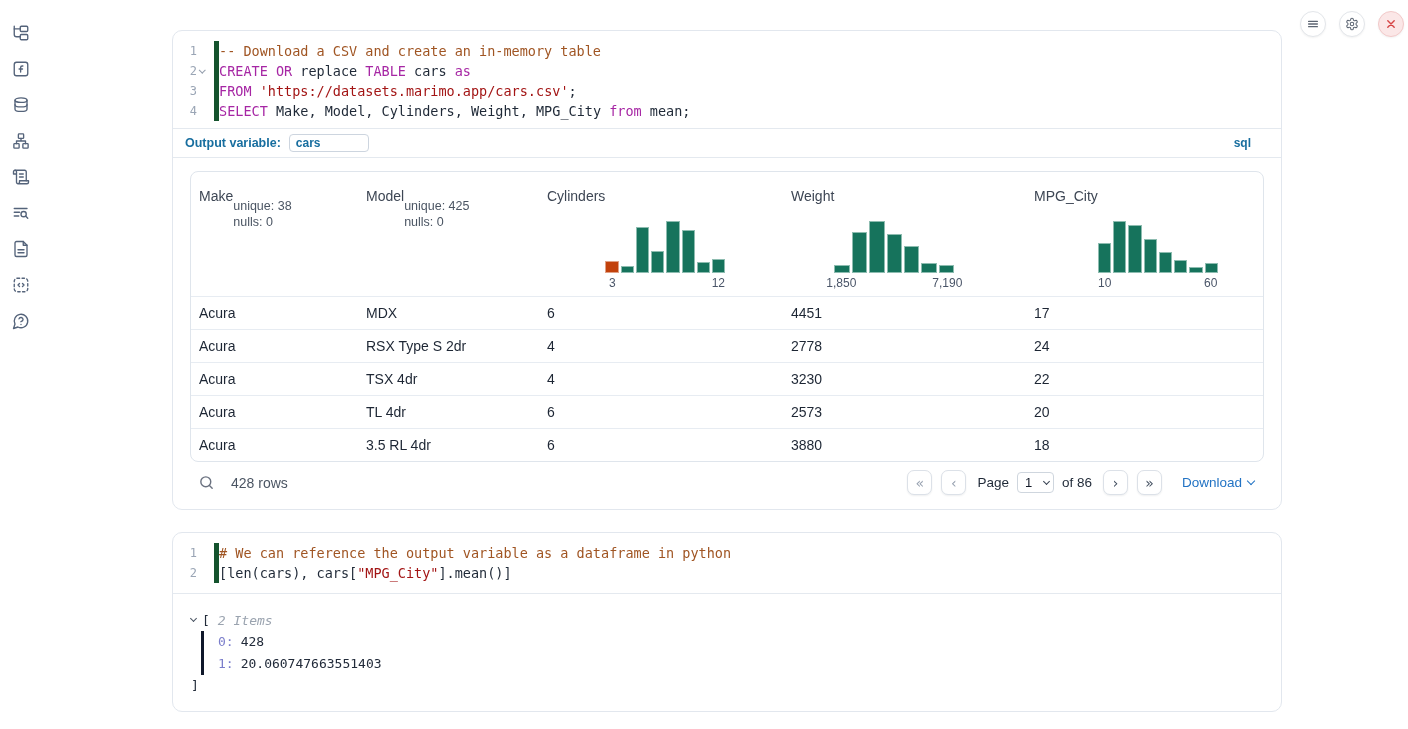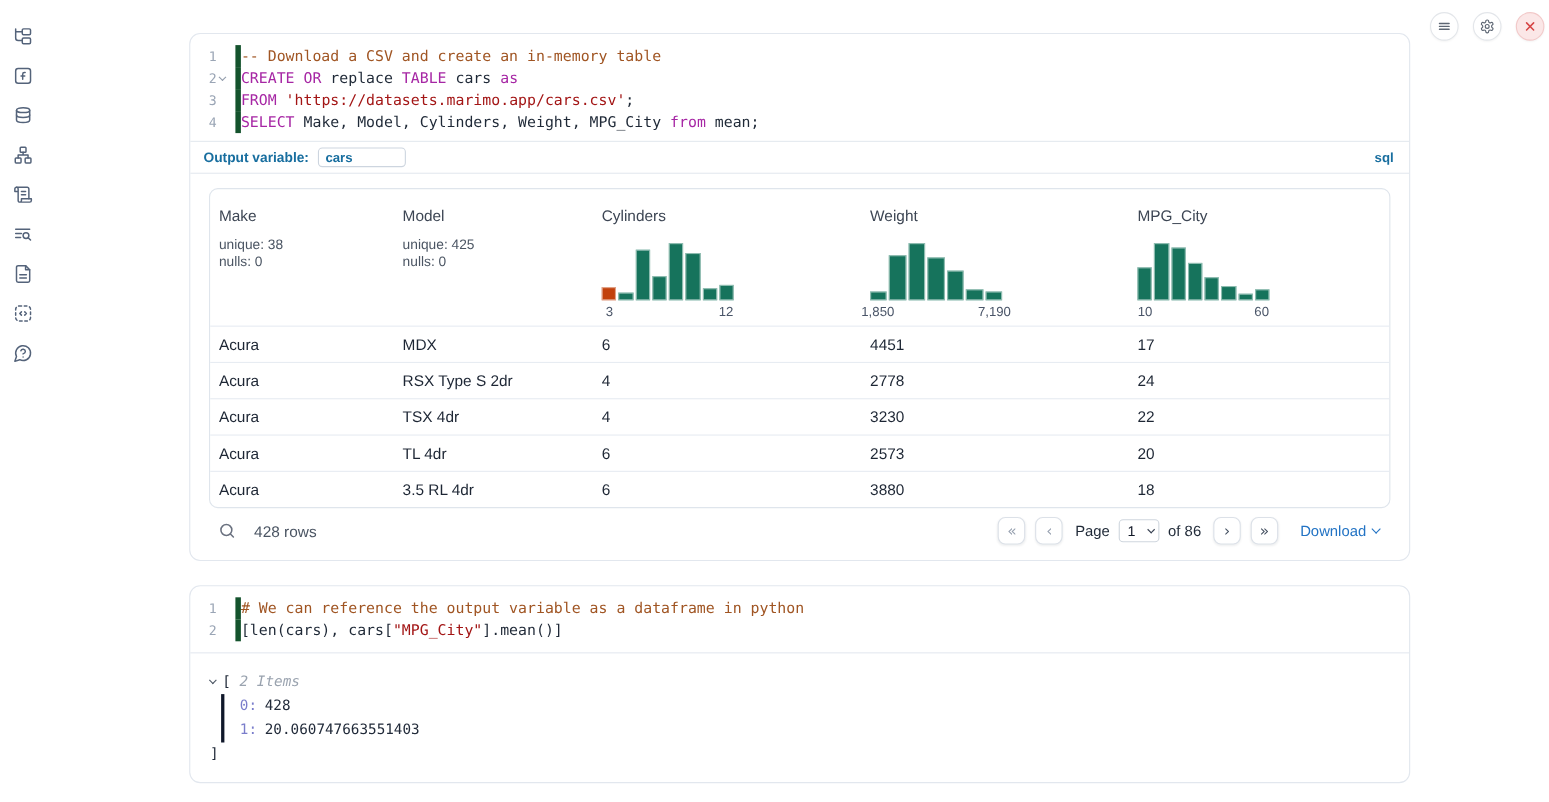--- a/index.html
+++ b/index.html
@@ -34,28 +34,28 @@
   .tok-comment{color:#a05523}
   .tok-string{color:#a31515}
   .tok-plain{color:#1f2937}
 
   .divider{border-top:1px solid #e4e9ef}
 
   
   .ovar-row{height:30px;display:flex;align-items:center;padding:0 12px;border-top:1px solid #e4e9ef;border-bottom:1px solid #e4e9ef}
   .ovar-label{font-size:12.5px;font-weight:bold;color:#186e9f}
   .ovar-input{margin-left:8px;width:80px;height:18px;border:1px solid #cdd5df;border-radius:4px;padding:0 6px;font-family:"Liberation Sans",sans-serif;font-size:12px;font-weight:bold;color:#186e9f;outline:none}
-  .lang-badge{margin-left:auto;margin-right:2px;font-size:12px;font-weight:bold;color:#186e9f}
+  .lang-badge{margin-left:auto;margin-right:18px;font-size:12px;font-weight:bold;color:#186e9f}
 
   
   .cell-output{padding:13px 17px 0}
   .data-table{border:1px solid #dfe5ec;border-radius:8px;overflow:hidden;background:#fff}
   .grid-cols{display:grid;grid-template-columns:167px 181px 244px 243px 1fr}
   .thead{height:124px}
-  .th-col{padding:16px 8px 6px;display:flex;flex-direction:column}
+  .th-col{padding:16px 8px 6px;display:flex;flex-direction:row}
   .th-name{font-size:14px;color:#3d4654;cursor:pointer;align-self:flex-start}
   .th-stats{margin-top:10px;font-size:12.5px;color:#4b5563;line-height:16px}
   .hist{margin-top:auto;width:120px}
   .hist-bars{display:flex;align-items:flex-end;gap:2px;height:55px}
   .hist-bar{flex:1;background:#16735c;border:1px solid rgba(240,247,245,.55);cursor:pointer}
   .hist-bar.hl{background:#c2410c;border-color:rgba(250,240,235,.55)}
   .hist-labels{position:relative;height:14px;margin-top:3px;font-size:12px;color:#4a5568}
   .hist-min{position:absolute;left:7px;top:0;transform:translateX(-50%)}
   .hist-max{position:absolute;right:7px;top:0;transform:translateX(50%)}
   .tr{height:33px;align-items:center;border-top:1px solid #e7ecf2;font-size:14px;color:#1d2634}

